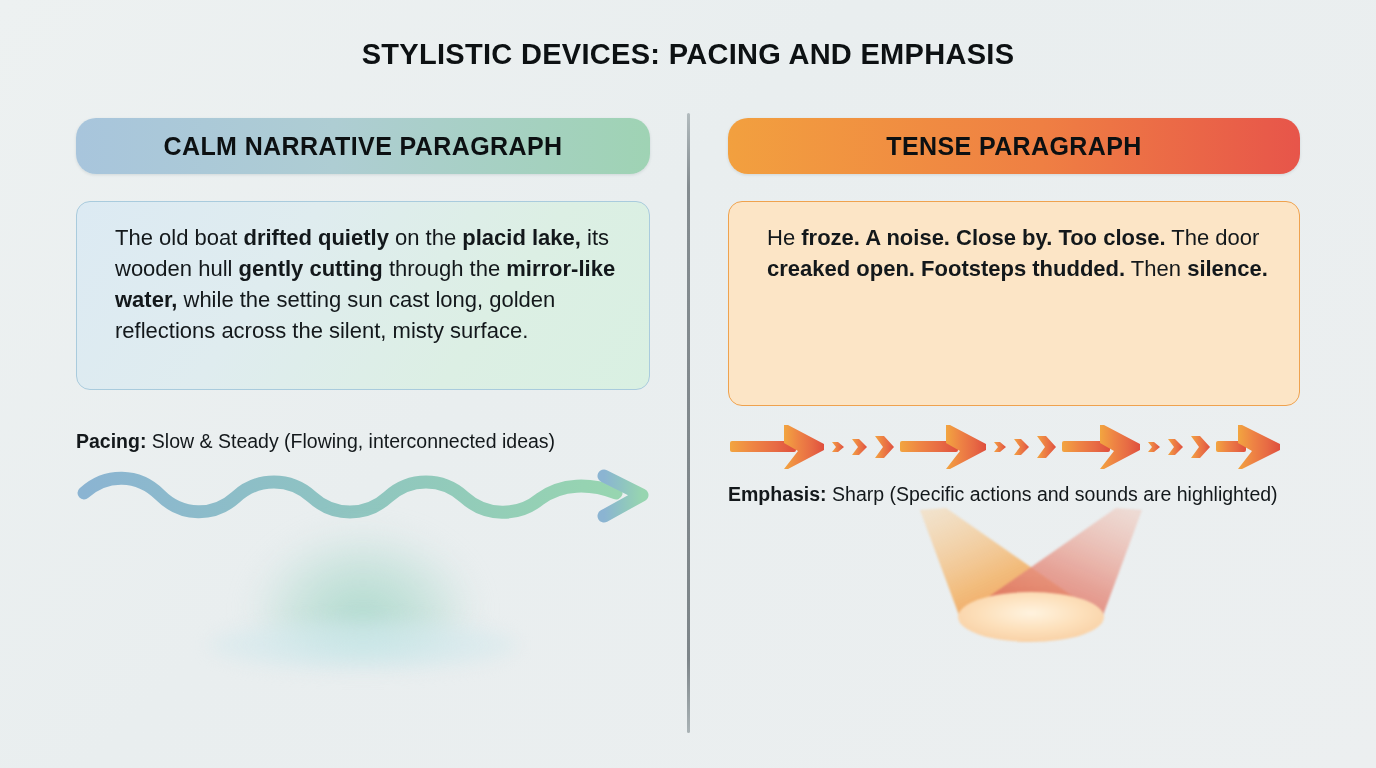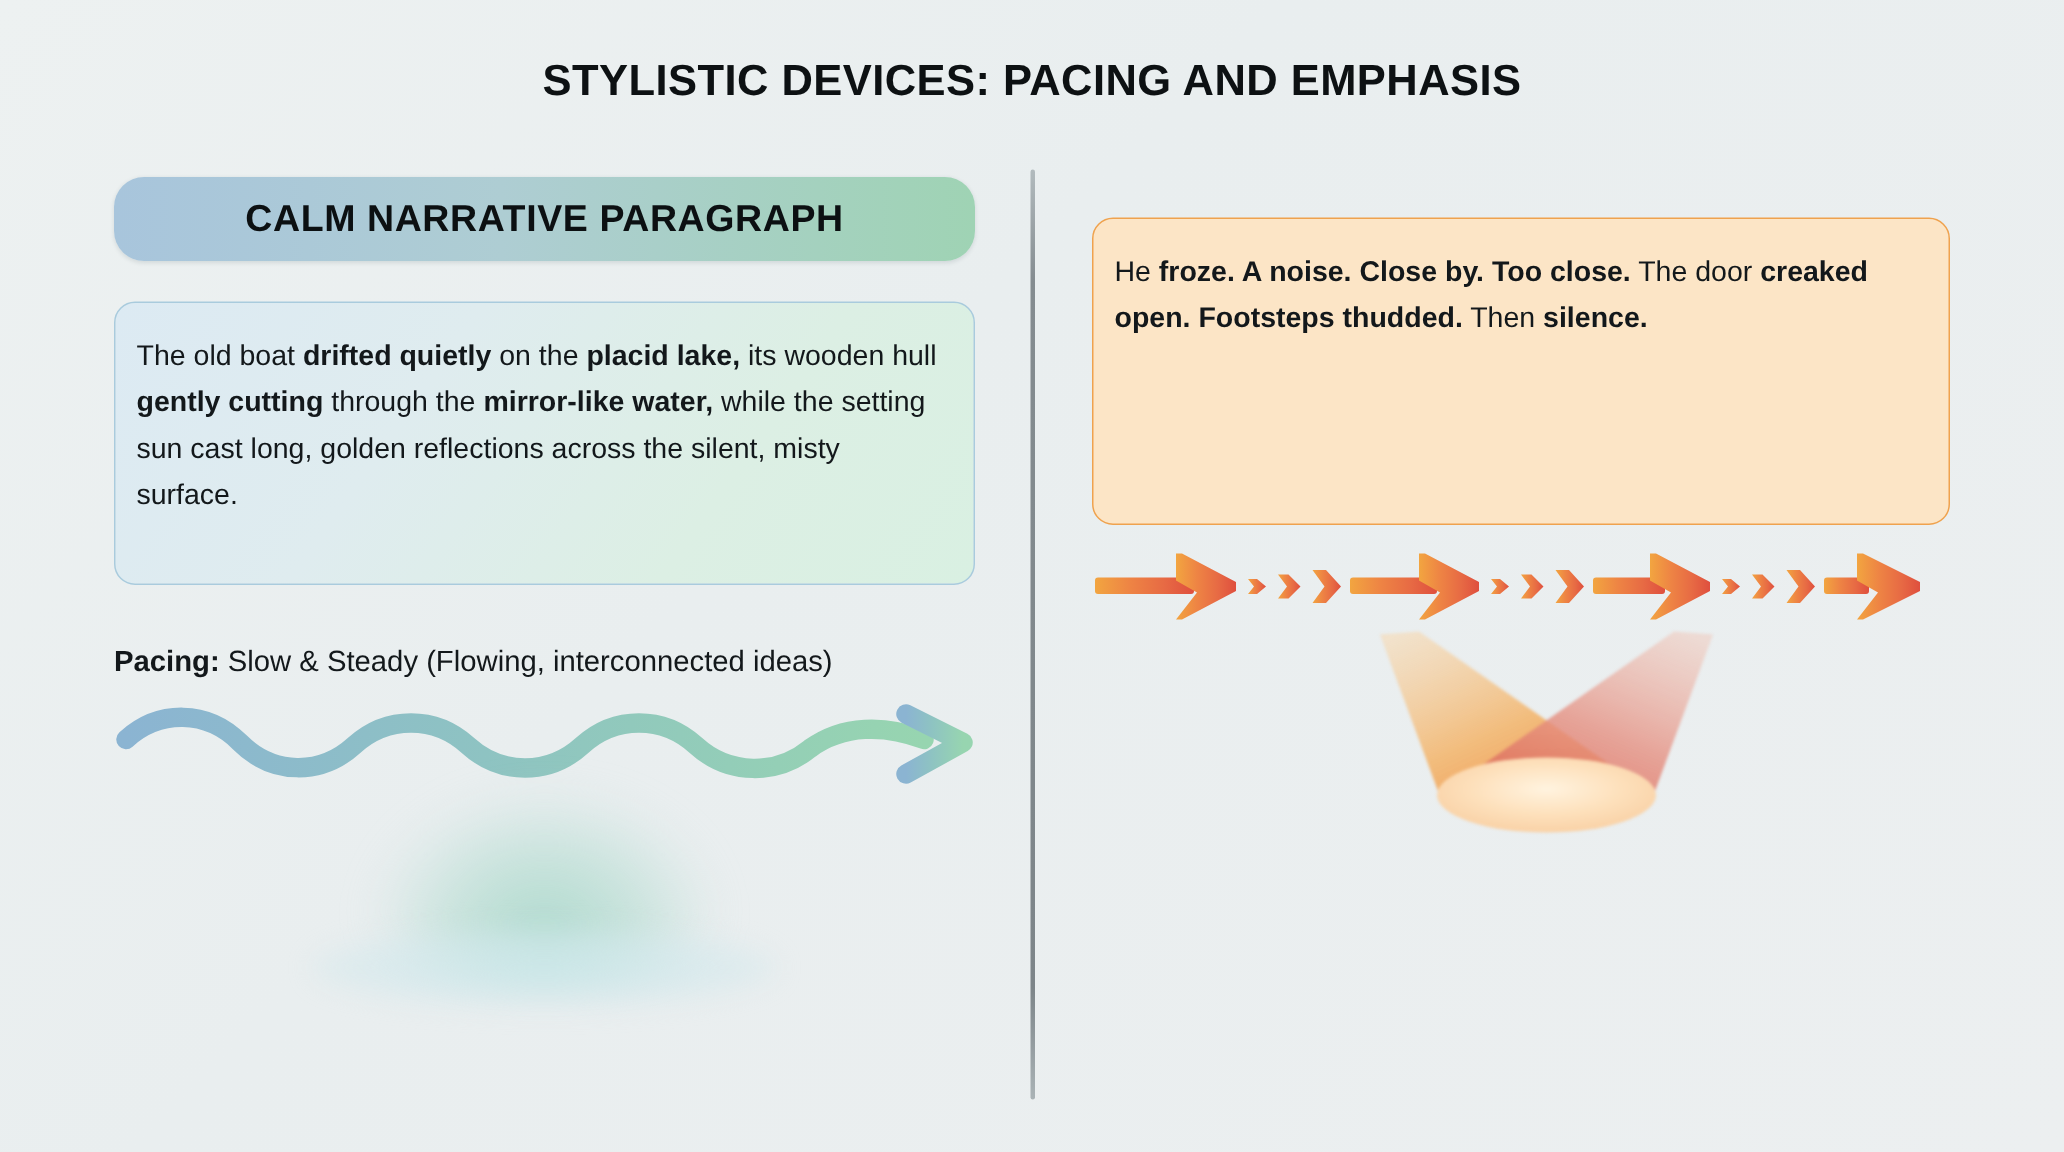--- a/index.html
+++ b/index.html
@@ -65,22 +65,22 @@
     background: linear-gradient(to right, #a8c5dc 0%, #aecdd3 45%, #9fd3b4 100%);
   }
   .banner-tense {
     background: linear-gradient(to right, #f2a03f 0%, #ef7f43 55%, #e7554a 100%);
   }
 
   
   .para-box {
     margin-top: 27px;
     border-radius: 14px;
-    padding: 20px 22px 22px 14px;
-    font-size: 19px;
+    padding: 20px 22px 22px 38px;
+    font-size: 22px;
     line-height: 31px;
     box-sizing: border-box;
   }
   .para-calm {
     height: 189px;
     border: 1.6px solid #a9cbdd;
     background: linear-gradient(125deg, #dceaf3 0%, #dfecef 35%, #dcefe4 70%, #d9f0e2 100%);
   }
   .para-tense {
     height: 205px;
@@ -197,20 +197,23 @@
   <div class="emphasis-graphic">
     <div class="glow-wrap">
       <div class="glow-dome"></div>
       <div class="glow-pool"></div>
     </div>
   </div>
 </div>
 
 <div class="column col-right">
 
+  <div class="banner banner-tense">
+    <span>TENSE PARAGRAPH</span>
+  </div>
 
   <div class="para-box para-tense">
     <span><span>He </span><b>froze. A noise. Close by. Too close.</b><span> The door </span><b>creaked open. Footsteps thudded.</b><span> Then </span><b>silence.</b></span>
   </div>
 
 
   <div class="pacing-graphic">
     <svg width="560" height="62" viewBox="0 0 560 62">
       <defs>
         <linearGradient id="arrowGrad" x1="0" y1="0" x2="1" y2="0">
@@ -242,20 +245,23 @@
         <path d="M420,25 L426,25 L432,30 L426,35 L420,35 L424,30 Z"></path>
         <path d="M440,22 L447,22 L455,30 L447,38 L440,38 L446,30 Z"></path>
         <path d="M463,19 L472,19 L482,30 L472,41 L463,41 L471,30 Z"></path>
 
         <rect x="488" y="24" width="30" height="11" rx="2"></rect>
         <path d="M510,8 L514,8 L552,27 L552,33 L514,52 L510,52 L524,34 L510,26 Z"></path>
       </g>
     </svg>
   </div>
 
+  <div class="meta emphasis-line">
+    <b>Emphasis:</b><span> Sharp (Specific actions and sounds are highlighted)</span>
+  </div>
 
   <div class="emphasis-graphic">
     <div class="spot-wrap">
       <svg width="250" height="152" viewBox="0 0 250 152">
         <defs>
           <linearGradient id="coneL" x1="0.1" y1="0" x2="0.85" y2="1">
             <stop offset="0%" stop-color="#f7d7ad" stop-opacity="0.55"></stop>
             <stop offset="55%" stop-color="#f3b368" stop-opacity="0.85"></stop>
             <stop offset="100%" stop-color="#ef8a3e" stop-opacity="0.95"></stop>
           </linearGradient>

